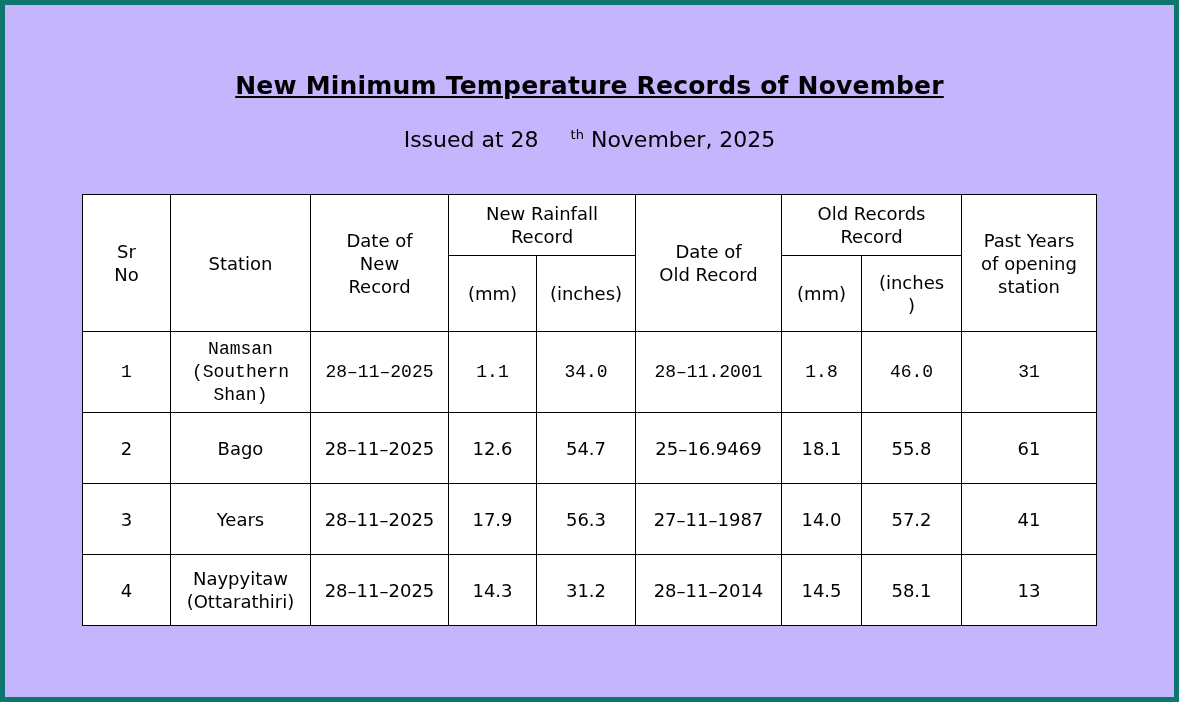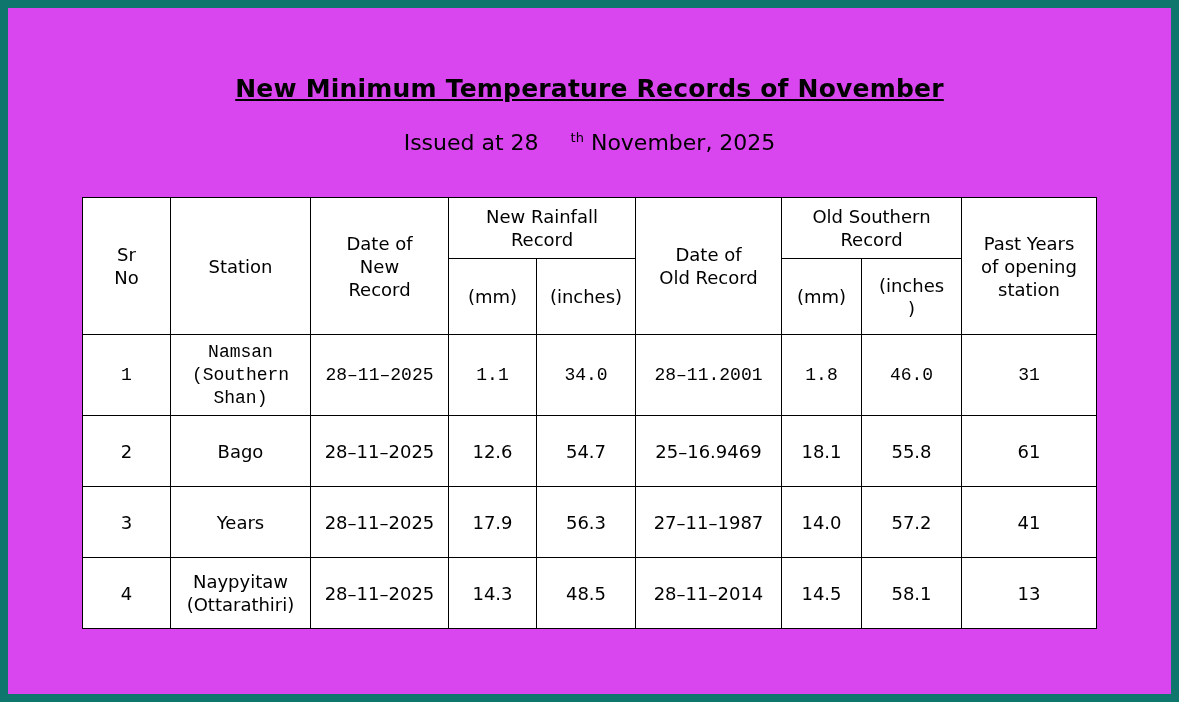--- a/index.html
+++ b/index.html
@@ -12,22 +12,22 @@
     height: 702px;
     font-family: "DejaVu Sans", "Liberation Sans", sans-serif;
     color: #000000;
     overflow: hidden;
   }
   .page {
     position: relative;
     width: 1179px;
     height: 702px;
     box-sizing: border-box;
-    border: 8px solid #0f766e;
-    background: #d946ef;
+    border: 5px solid #0f766e;
+    background: #c4b5fd;
   }
   .inner {
     position: absolute;
     left: 0;
     top: 0;
     right: 0;
     bottom: 0;
     padding: 0;
   }
   .title {
@@ -122,21 +122,21 @@
             <td rowspan="2" class="h-tall nowrapish">Sr
 No</td>
             <td rowspan="2" class="nowrapish">Station</td>
             <td rowspan="2" class="nowrapish">Date of
 New
 Record</td>
             <td colspan="2" class="h-sub nowrapish">New Rainfall
 Record</td>
             <td rowspan="2" class="nowrapish">Date of
 Old Record</td>
-            <td colspan="2" class="h-sub nowrapish">Old Southern
+            <td colspan="2" class="h-sub nowrapish">Old Records
 Record</td>
             <td rowspan="2" class="nowrapish">Past Years
 of opening
 station</td>
           </tr>
           <tr>
             <td>(mm)</td>
             <td>(inches)</td>
             <td>(mm)</td>
             <td class="nowrapish">(inches
@@ -178,21 +178,21 @@
             <td>14.0</td>
             <td>57.2</td>
             <td>41</td>
           </tr>
           <tr class="row-norm">
             <td>4</td>
             <td class="station-cell nowrapish">Naypyitaw
 (Ottarathiri)</td>
             <td>28–11–2025</td>
             <td>14.3</td>
-            <td>48.5</td>
+            <td>31.2</td>
             <td>28–11–2014</td>
             <td>14.5</td>
             <td>58.1</td>
             <td>13</td>
           </tr>
         </tbody>
       </table>
     </div>
 
   </div>

